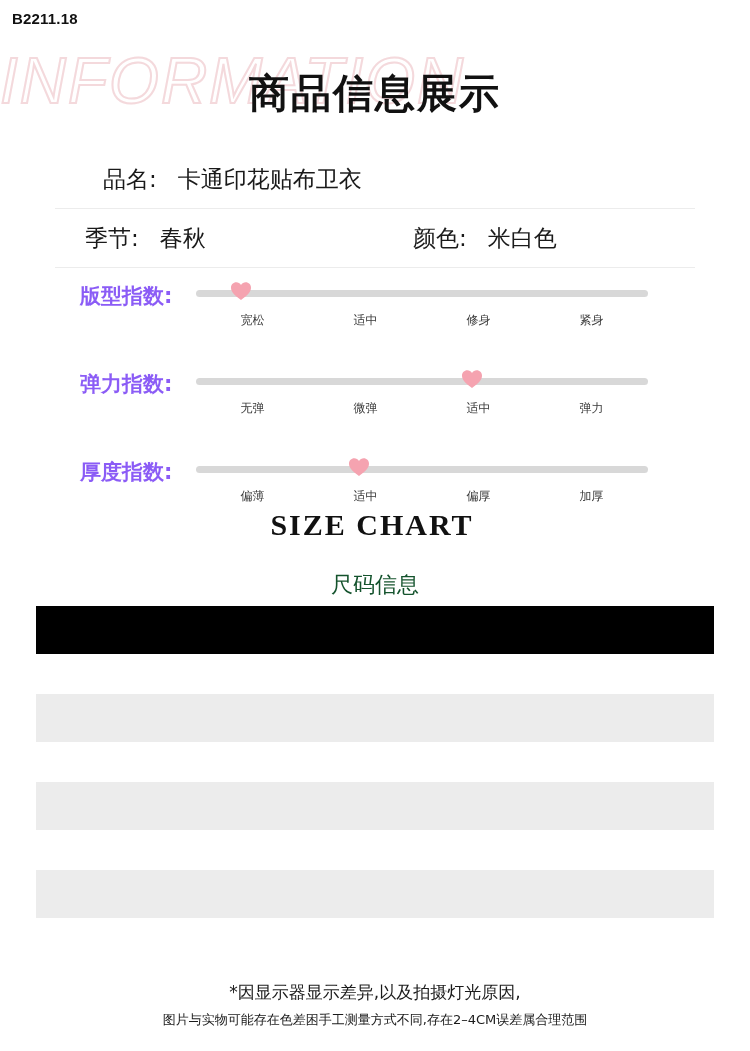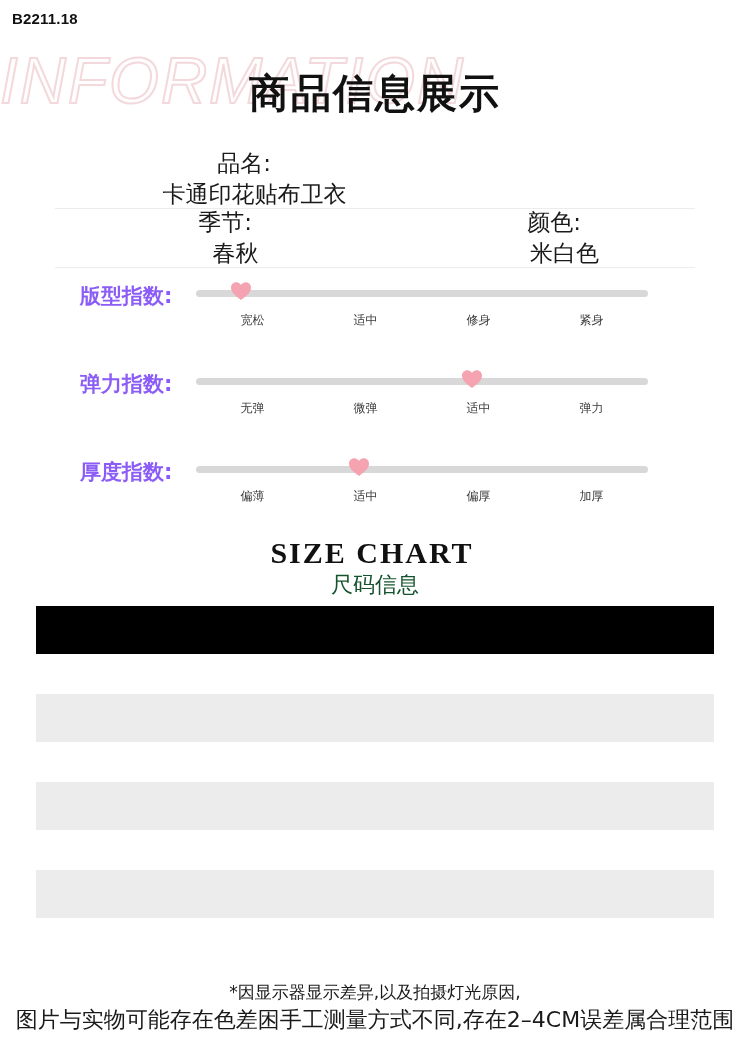--- a/index.html
+++ b/index.html
@@ -75,22 +75,21 @@
   .info-row {
     display: flex;
     align-items: center;
     height: 58px;
     font-size: 23px;
     font-family: "DejaVu Sans", sans-serif;
     color: #1a1a1a;
   }
   .info-cell {
     display: flex;
-    align-items: center;
-    flex-direction: column;
+    align-items: flex-end;
   }
   .info-cell.left { width: 330px; padding-left: 48px; box-sizing: border-box; }
   .info-cell.right { width: 310px; padding-left: 30px; box-sizing: border-box; }
   .info-label { font-weight: 400; }
   .info-value { font-weight: 400; margin-left: 21px; }
   .divider {
     height: 1px;
     background: #ececec;
     width: 640px;
   }
@@ -144,21 +143,21 @@
     flex: 1;
     text-align: center;
     font-size: 12px;
     color: #3a3a3a;
     font-family: "DejaVu Sans", sans-serif;
   }
 
   
   .size-chart-en {
     position: absolute;
-    top: 536px;
+    top: 508px;
     left: 0;
     width: 744px;
     text-align: center;
     font-size: 30px;
     font-weight: 700;
     letter-spacing: 2px;
     color: #111;
     font-family: "Liberation Serif", serif;
   }
   .size-chart-cn {
@@ -190,21 +189,21 @@
   .footnote {
     position: absolute;
     top: 978px;
     left: 0;
     width: 750px;
     text-align: center;
     font-family: "DejaVu Sans", sans-serif;
     color: #1a1a1a;
   }
   .footnote .line1 { font-size: 17px; line-height: 28px; }
-  .footnote .line2 { font-size: 22px; line-height: 28px; }
+  .footnote .line2 { font-size: 13px; line-height: 28px; }
 </style>
 </head>
 <body>
 
 <div class="sku-code">B2211.18</div>
 
 <div class="title-block">
   <div class="outline-word">INFORMATION</div>
   <div class="title-cn">商品信息展示</div>
 </div>

